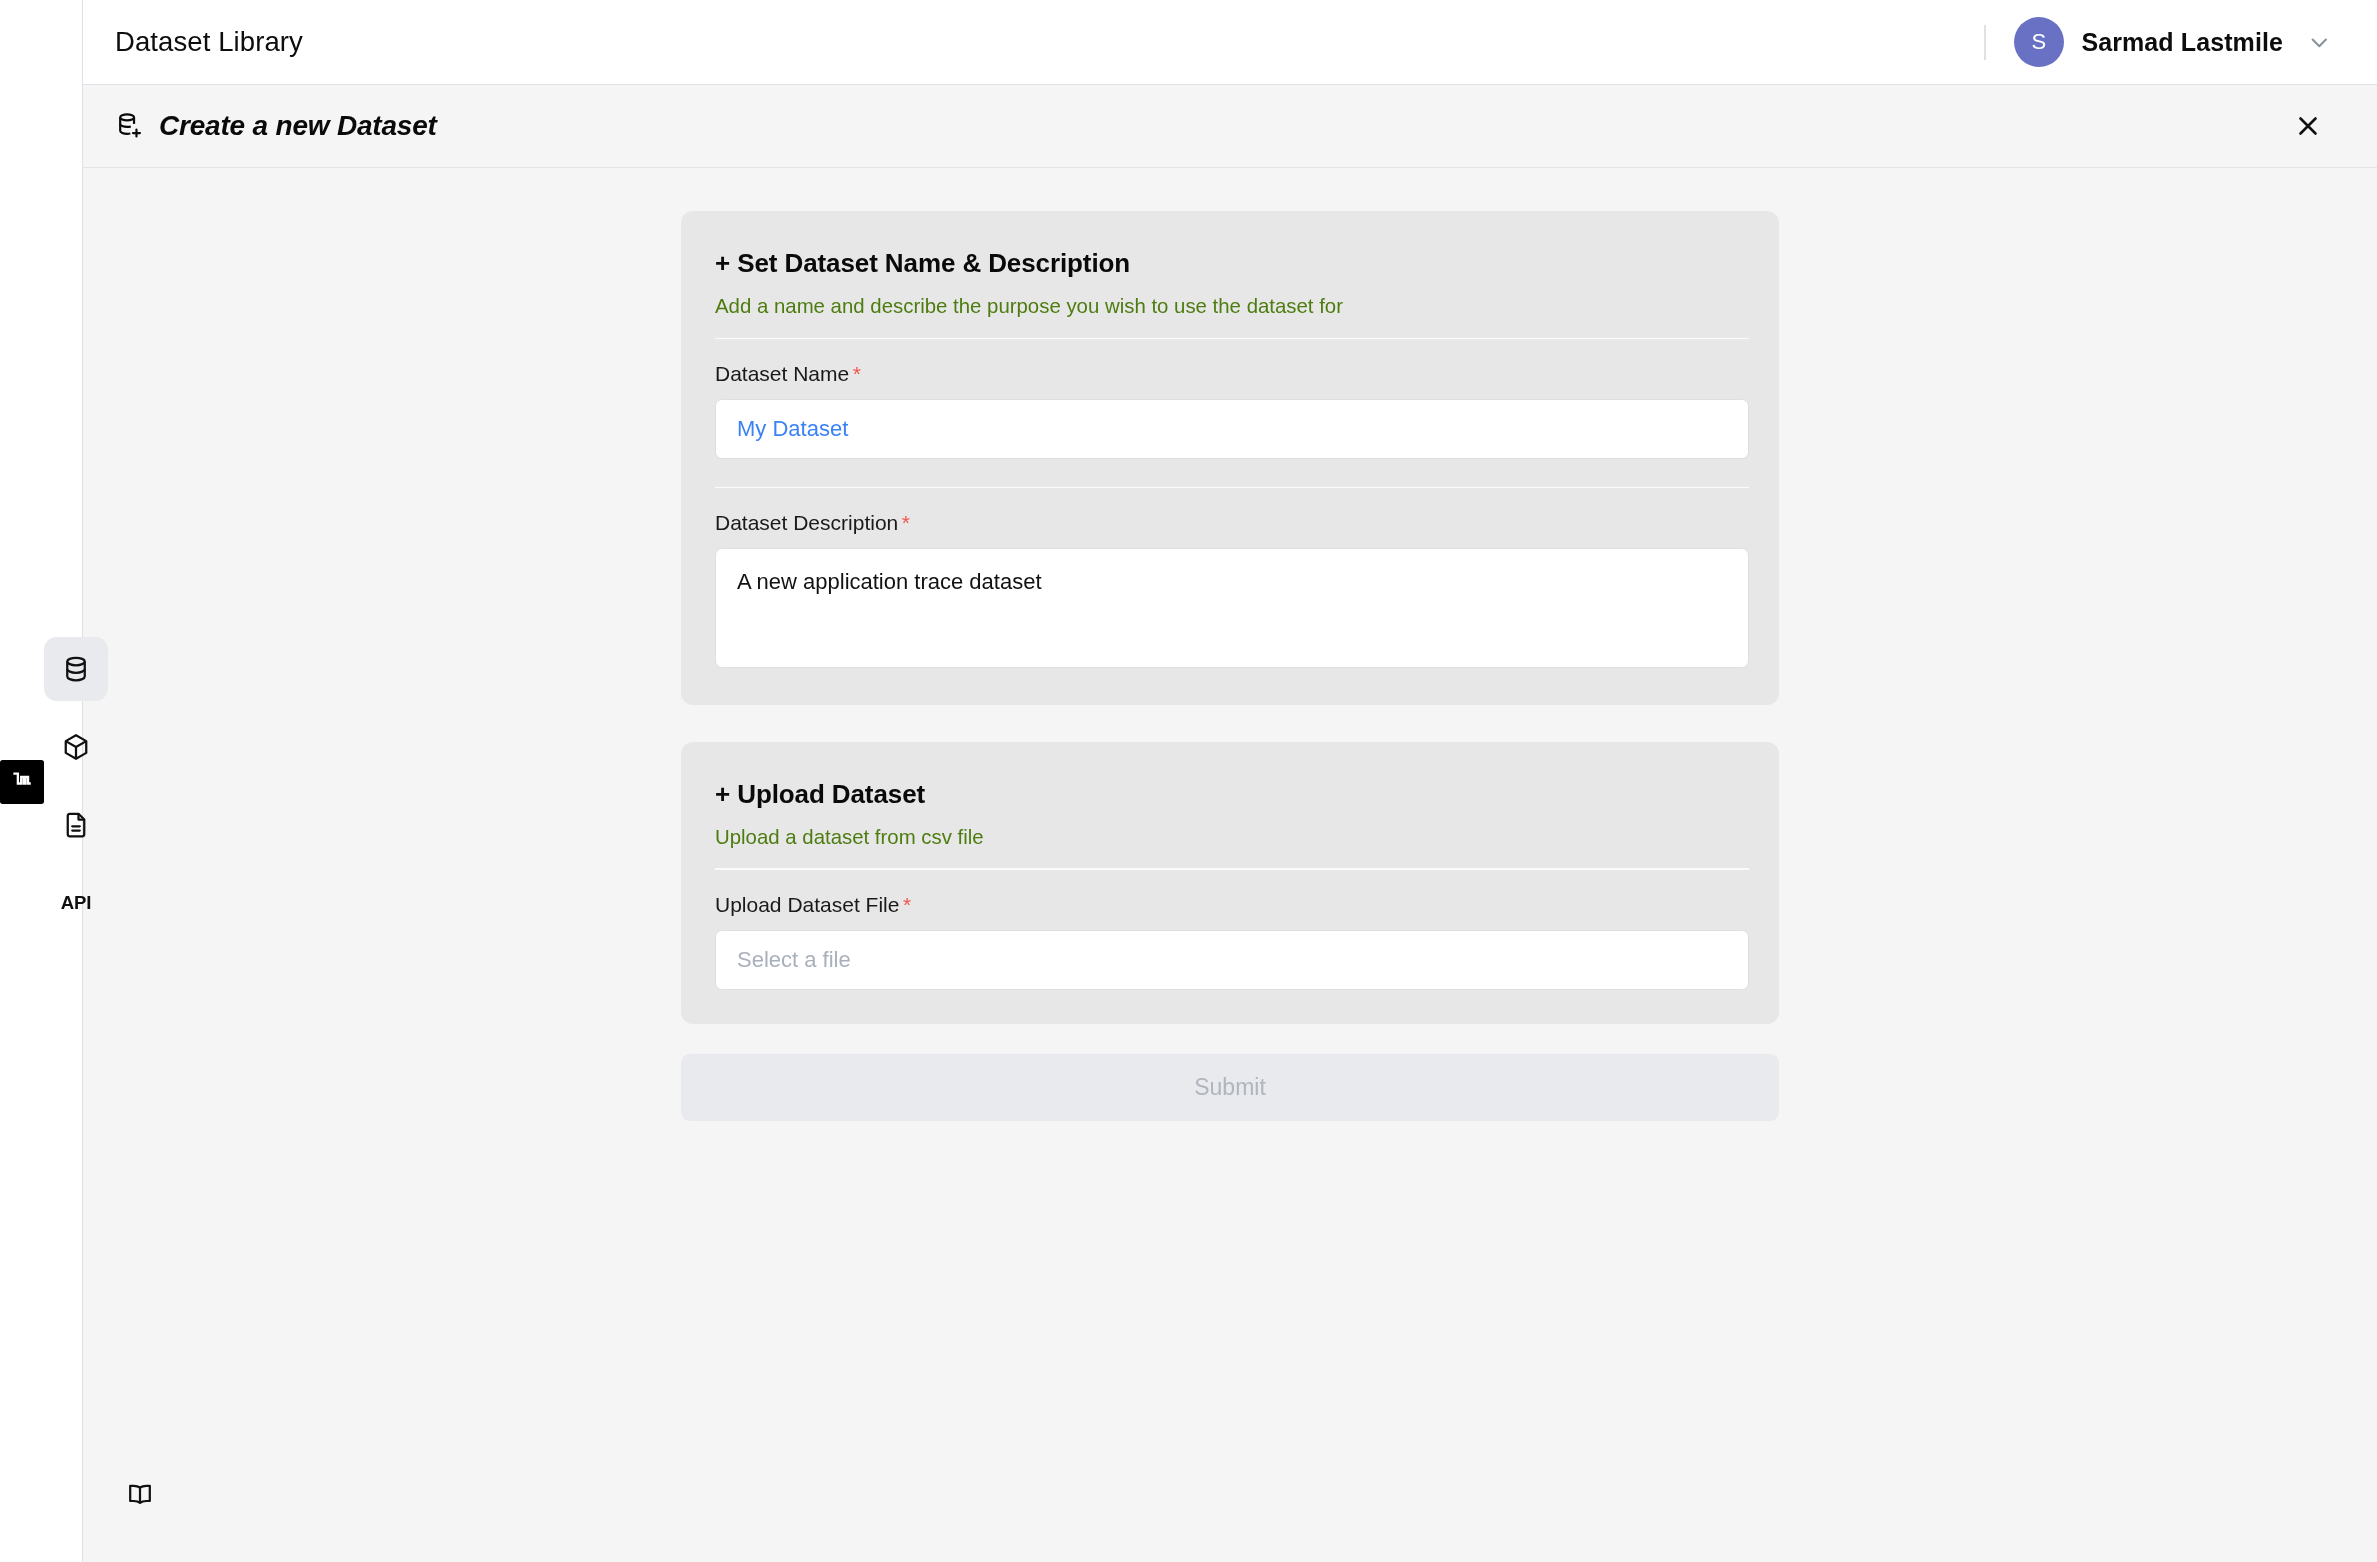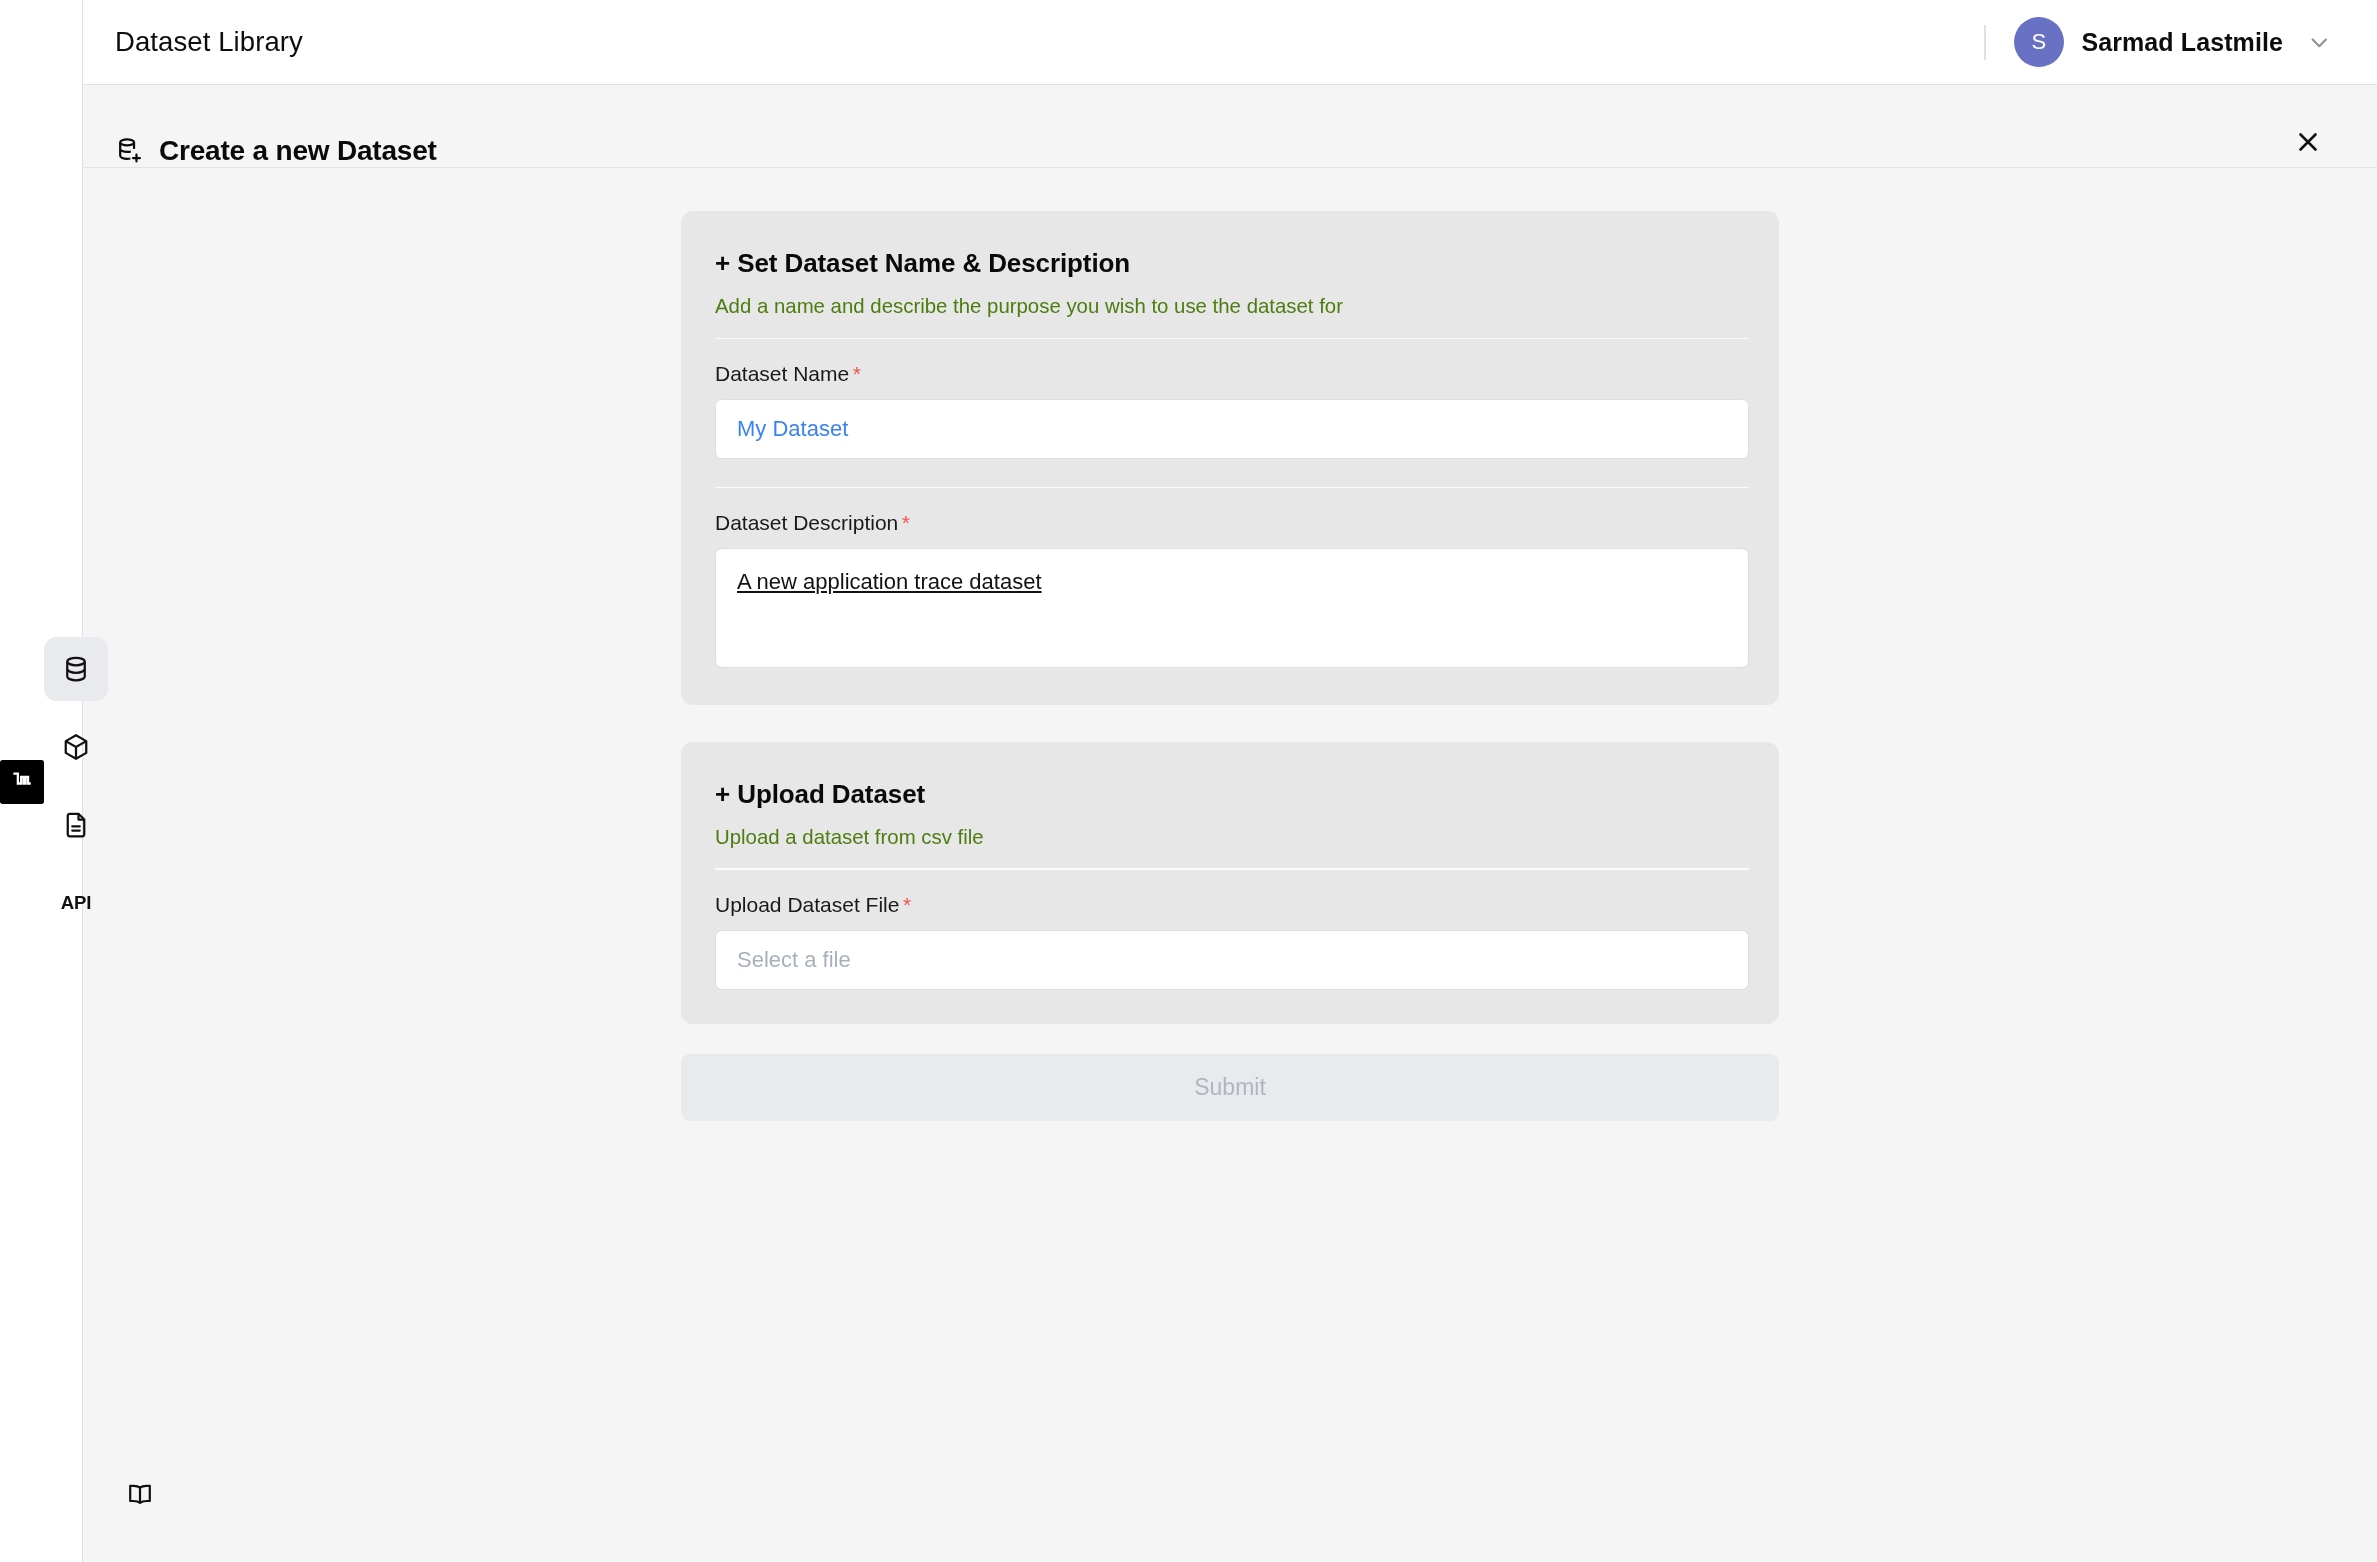--- a/index.html
+++ b/index.html
@@ -143,22 +143,23 @@
     cursor: pointer;
   }
 
   
   .page-header {
     height: 83px;
     min-height: 83px;
     background: #f5f5f5;
     border-bottom: 1.8px solid #e4e4e4;
     display: flex;
-    align-items: flex-end;
+    align-items: center;
     padding: 0 32px 0 32px;
+    font-style: italic;
   }
   .page-title-group {
     display: flex;
     align-items: center;
     gap: 14px;
   }
   .page-title {
     font-size: 28px;
     font-weight: 700;
     color: #0a0a0a;
@@ -247,21 +248,20 @@
     background: #ffffff;
     border: 1.8px solid #dcdfe3;
     border-radius: 7px;
     font-family: "Liberation Sans", sans-serif;
     font-size: 22px;
     color: #121212;
     padding: 17.7px 21px;
     outline: none;
     resize: none;
     line-height: 1.35;
-    text-decoration: underline;
   }
   .field-sep {
     height: 1.8px;
     background: #fbfbfb;
     margin-top: 28px;
   }
 
   .submit-btn {
     width: 100%;
     height: 67px;

